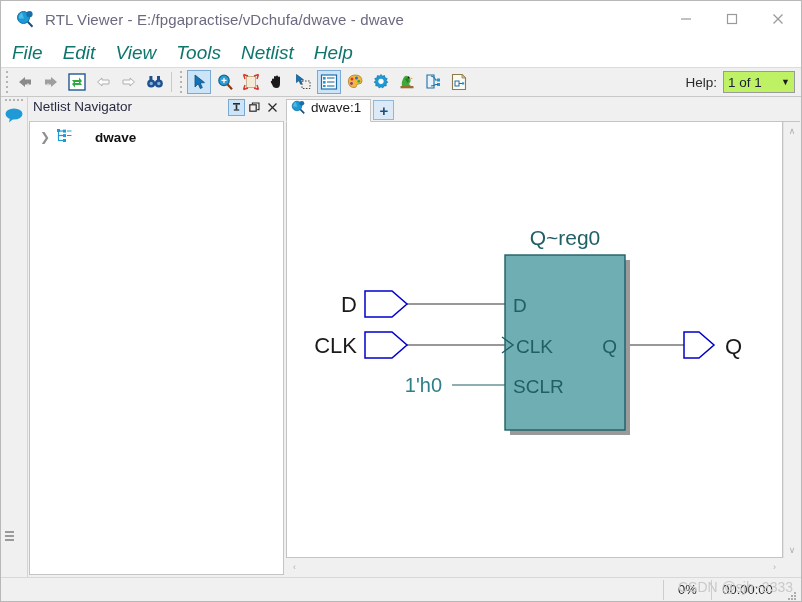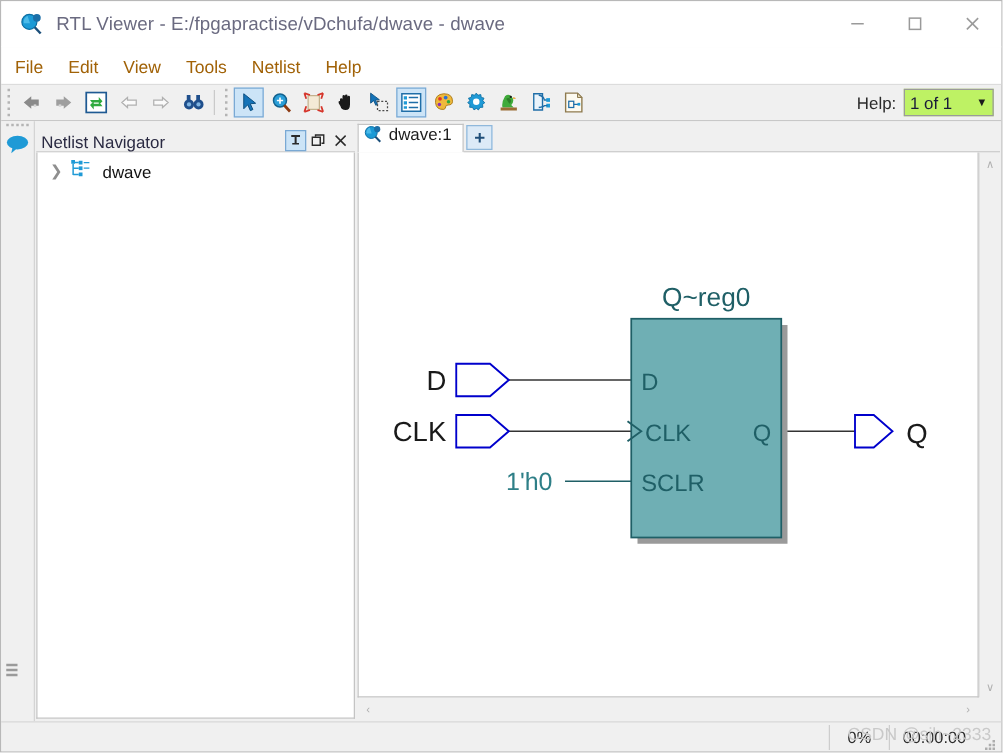--- a/index.html
+++ b/index.html
@@ -50,25 +50,26 @@
   
   .menubar {
     height: 29px;
     background: #ffffff;
     display: flex;
     align-items: center;
     flex: 0 0 auto;
     position: relative;
   }
   .menu-item {
-    font-size: 14px;
-    color: #a16207;
+    font-size: 19px;
+    color: #0f766e;
     padding: 3px 9px;
     margin-left: 2px;
     white-space: nowrap;
+    font-style: italic;
   }
   .search-wrap {
     margin-left: auto;
     margin-right: 5px;
     display: flex;
     align-items: center;
   }
   .search-input {
     width: 152px;
     height: 22px;
@@ -183,21 +184,21 @@
     width: 258px;
     background: #f0f0f0;
     display: flex;
     flex-direction: column;
     flex: 0 0 auto;
     padding: 2px 2px 2px 1px;
   }
   .panel-title {
     height: 23px;
     display: flex;
-    align-items: flex-end;
+    align-items: flex-start;
     border-bottom: 1px solid #c9c9c9;
     background: #f0f0f0;
   }
   .panel-title-text {
     font-size: 13.5px;
     color: #2a2a42;
     margin-left: 4px;
   }
   .panel-btns { margin-left: auto; display: flex; align-items: center; gap: 1px; padding-right: 3px;}
   .pbtn {
@@ -221,21 +222,21 @@
     height: 22px;
     padding-left: 8px;
     gap: 4px;
   }
   .tw-chevron {
     width: 14px; height: 14px;
     display: flex; align-items: center; justify-content: center;
     color: #8f8f8f;
     font-size: 12px;
   }
-  .tree-label { font-size: 13.5px; color: #111; margin-left: 5px;}
+  .tree-label { font-size: 13.5px; color: #111; margin-left: 18px; font-weight: bold;}
 
   
   .work {
     flex: 1 1 auto;
     display: flex;
     flex-direction: column;
     min-width: 0;
     padding: 2px 1px 2px 0;
   }
   .tabstrip {

